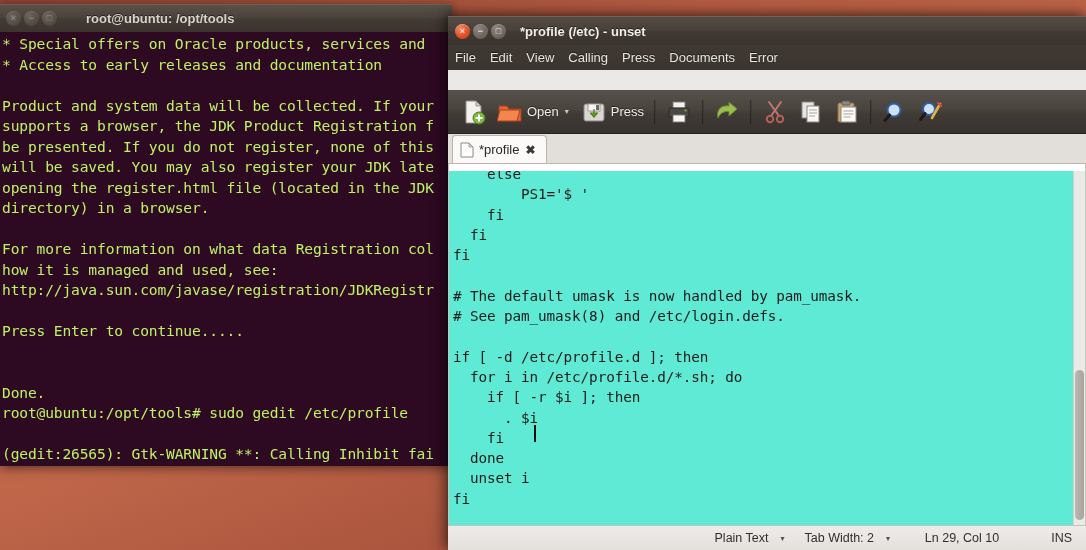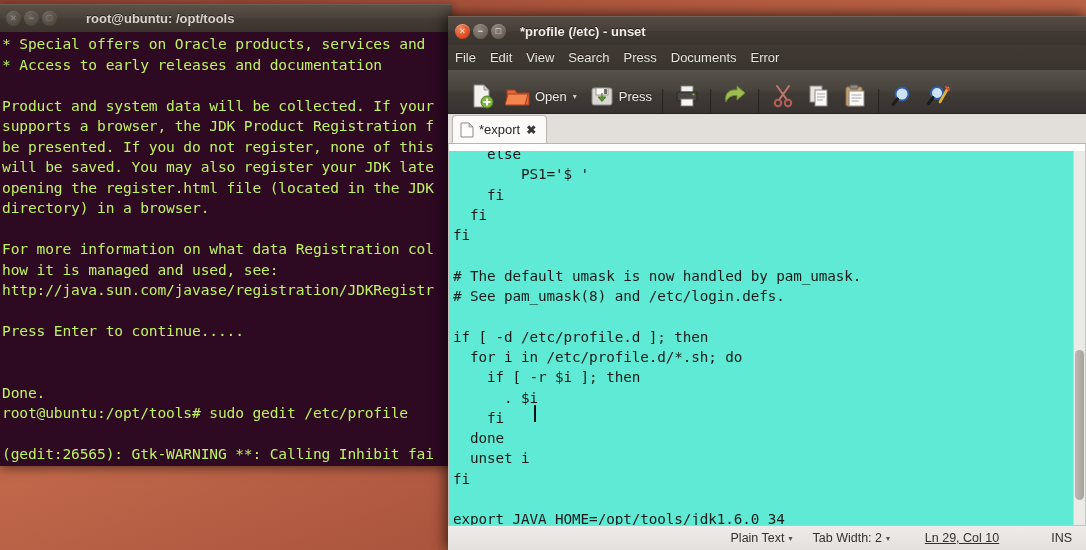--- a/index.html
+++ b/index.html
@@ -149,23 +149,24 @@
     white-space: nowrap;
     cursor: default;
     text-shadow: 0 -1px 0 rgba(0,0,0,0.5);
   }
 
   #gedit-toolbar {
     height: 43px;
     background: linear-gradient(to bottom, #56514b 0%, #4a443e 45%, #413b36 55%, #373230 100%);
     border-bottom: 1px solid #262220;
     display: flex;
-    align-items: flex-end;
-    padding-left: 16px;
+    align-items: center;
+    padding-left: 8px;
     flex: none;
+    margin-top: 20px;
   }
   .tb-btn {
     display: flex;
     align-items: center;
     height: 34px;
     padding: 0 5px;
     border-radius: 3px;
     cursor: default;
     gap: 4px;
   }
@@ -287,25 +288,25 @@
     flex: none;
     padding-right: 14px;
     gap: 0px;
   }
   .sb-item {
     font-size: 12.5px;
     color: #32302d;
     white-space: nowrap;
     display: flex;
     align-items: center;
-    gap: 4px;
+    gap: 12px;
     padding: 0 10px;
   }
   .sb-arrow { font-size: 8px; color: #55514d; }
-  #sb-lncol { min-width: 104px; justify-content: center; text-decoration: underline; }
+  #sb-lncol { min-width: 104px; justify-content: center; }
   #sb-ins { min-width: 38px; justify-content: flex-end; padding-right: 0; }
 </style>
 </head>
 <body>
 
 <div id="desktop">
 
   <div id="terminal-window">
     <div id="terminal-titlebar">
       <div class="wbtn inactive">
@@ -359,21 +360,21 @@
       <div class="wbtn neutral-active">
         <span class="glyph">□</span>
       </div>
       <div id="gedit-title">*profile (/etc) - unset</div>
     </div>
 
     <div id="gedit-menubar">
       <div class="menu-item">File</div>
       <div class="menu-item">Edit</div>
       <div class="menu-item">View</div>
-      <div class="menu-item">Search</div>
+      <div class="menu-item">Calling</div>
       <div class="menu-item">Press</div>
       <div class="menu-item">Documents</div>
       <div class="menu-item">Error</div>
     </div>
 
     <div id="gedit-toolbar">
 
       <div class="tb-btn">
         <span>
           <svg class="icon-svg" width="26" height="26" viewBox="0 0 26 26">
@@ -493,21 +494,21 @@
     </div>
 
     <div id="gedit-tabbar">
       <div class="gedit-tab">
         <span>
           <svg class="icon-svg" width="14" height="16" viewBox="0 0 14 16">
             <path d="M1 1 h8 l4 4 v10 h-12 z" fill="#fdfdfd" stroke="#8e8a85" stroke-width="1"></path>
             <path d="M9 1 l4 4 h-4 z" fill="#d5d1cc" stroke="#8e8a85" stroke-width="0.7"></path>
           </svg>
         </span>
-        <span class="tab-title">*export</span>
+        <span class="tab-title">*profile</span>
         <span class="tab-close">✖</span>
       </div>
     </div>
 
     <div id="gedit-editor">
       <div id="code-top-clip"></div>
       <pre id="gedit-code">    else
         PS1='$ '
     fi
   fi

